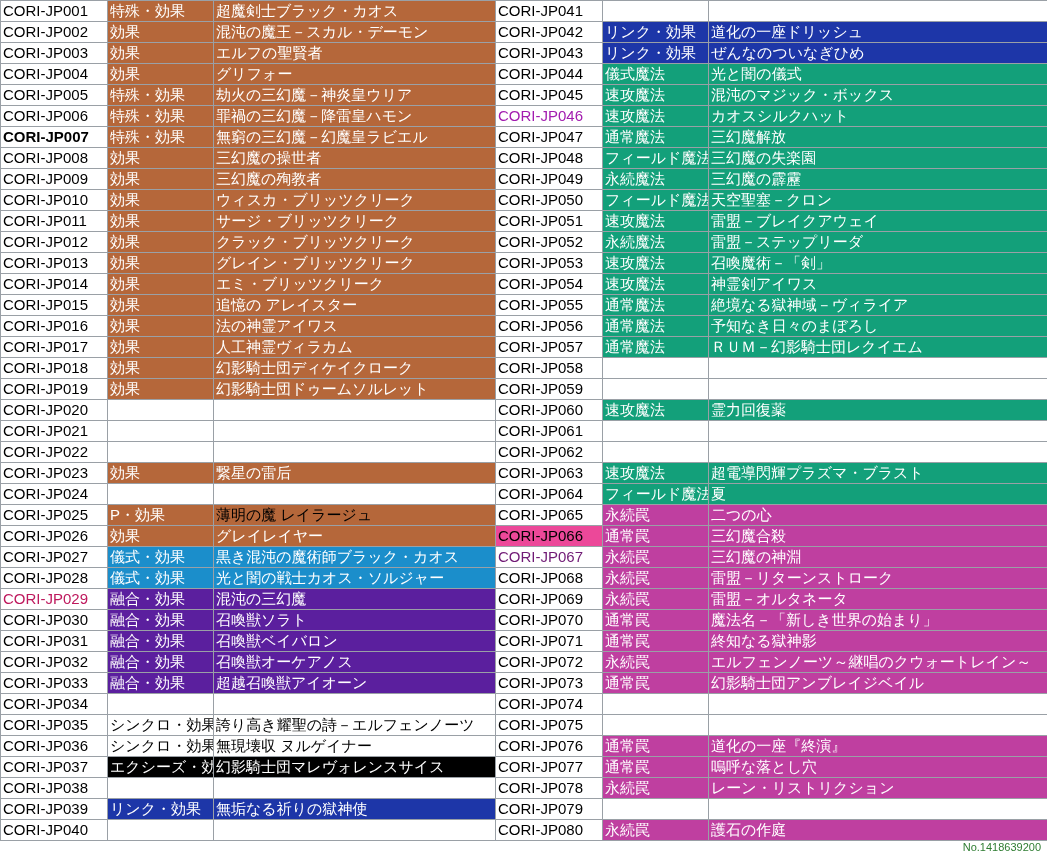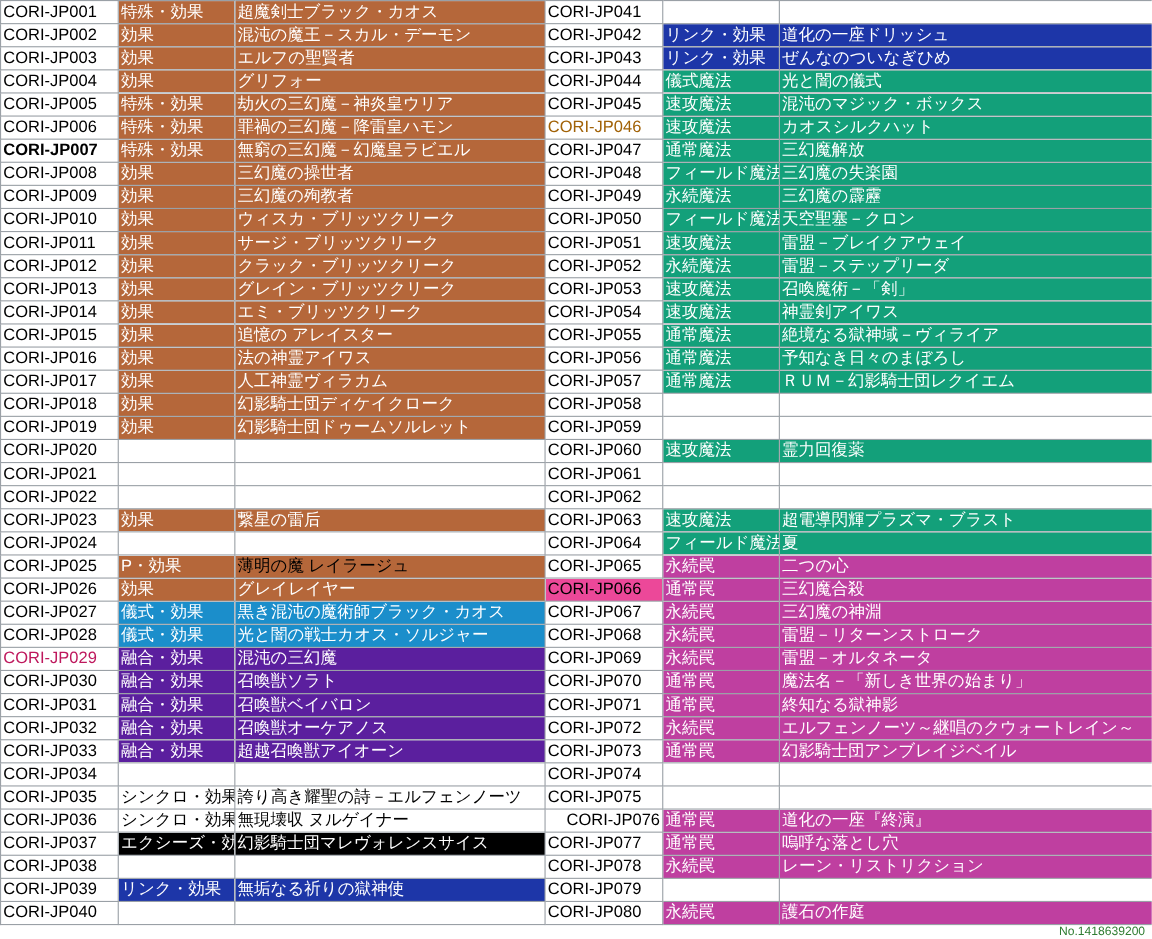--- a/index.html
+++ b/index.html
@@ -87,21 +87,21 @@
           <td class="c-type" style="background: rgb(181, 103, 58); color: rgb(255, 255, 255);">特殊・効果</td>
           <td class="c-name" style="background: rgb(181, 103, 58); color: rgb(255, 255, 255);">劫火の三幻魔－神炎皇ウリア</td>
           <td class="c-code2" style="background: rgb(255, 255, 255); color: rgb(0, 0, 0);">CORI-JP045</td>
           <td class="c-type2" style="background: rgb(19, 160, 122); color: rgb(255, 255, 255);">速攻魔法</td>
           <td class="c-name2" style="background: rgb(19, 160, 122); color: rgb(255, 255, 255);">混沌のマジック・ボックス</td>
         </tr>
         <tr>
           <td class="c-code" style="background: rgb(255, 255, 255); color: rgb(0, 0, 0);">CORI-JP006</td>
           <td class="c-type" style="background: rgb(181, 103, 58); color: rgb(255, 255, 255);">特殊・効果</td>
           <td class="c-name" style="background: rgb(181, 103, 58); color: rgb(255, 255, 255);">罪禍の三幻魔－降雷皇ハモン</td>
-          <td class="c-code2" style="background: rgb(255, 255, 255); color: #a16207; margin-top: 47px;">CORI-JP046</td>
+          <td class="c-code2" style="background: rgb(255, 255, 255); color: #a21caf; margin-top: 47px;">CORI-JP046</td>
           <td class="c-type2" style="background: rgb(19, 160, 122); color: rgb(255, 255, 255);">速攻魔法</td>
           <td class="c-name2" style="background: rgb(19, 160, 122); color: rgb(255, 255, 255);">カオスシルクハット</td>
         </tr>
         <tr>
           <td class="c-code" style="background: rgb(255, 255, 255); color: rgb(0, 0, 0); font-weight: bold;">CORI-JP007</td>
           <td class="c-type" style="background: rgb(181, 103, 58); color: rgb(255, 255, 255);">特殊・効果</td>
           <td class="c-name" style="background: rgb(181, 103, 58); color: rgb(255, 255, 255);">無窮の三幻魔－幻魔皇ラビエル</td>
           <td class="c-code2" style="background: rgb(255, 255, 255); color: rgb(0, 0, 0);">CORI-JP047</td>
           <td class="c-type2" style="background: rgb(19, 160, 122); color: rgb(255, 255, 255);">通常魔法</td>
           <td class="c-name2" style="background: rgb(19, 160, 122); color: rgb(255, 255, 255);">三幻魔解放</td>
@@ -255,21 +255,21 @@
           <td class="c-type" style="background: rgb(181, 103, 58); color: rgb(255, 255, 255);">効果</td>
           <td class="c-name" style="background: rgb(181, 103, 58); color: rgb(255, 255, 255);">グレイレイヤー</td>
           <td class="c-code2" style="background: #ec4899; color: rgb(0, 0, 0);">CORI-JP066</td>
           <td class="c-type2" style="background: rgb(191, 63, 160); color: rgb(255, 255, 255);">通常罠</td>
           <td class="c-name2" style="background: rgb(191, 63, 160); color: rgb(255, 255, 255);">三幻魔合殺</td>
         </tr>
         <tr>
           <td class="c-code" style="background: rgb(255, 255, 255); color: rgb(0, 0, 0);">CORI-JP027</td>
           <td class="c-type" style="background: rgb(27, 142, 203); color: rgb(255, 255, 255);">儀式・効果</td>
           <td class="c-name" style="background: rgb(27, 142, 203); color: rgb(255, 255, 255);">黒き混沌の魔術師ブラック・カオス</td>
-          <td class="c-code2" style="background: rgb(255, 255, 255); color: #000000;">CORI-JP067</td>
+          <td class="c-code2" style="background: rgb(255, 255, 255); color: #701a75;">CORI-JP067</td>
           <td class="c-type2" style="background: rgb(191, 63, 160); color: rgb(255, 255, 255);">永続罠</td>
           <td class="c-name2" style="background: rgb(191, 63, 160); color: rgb(255, 255, 255);">三幻魔の神淵</td>
         </tr>
         <tr>
           <td class="c-code" style="background: rgb(255, 255, 255); color: rgb(0, 0, 0);">CORI-JP028</td>
           <td class="c-type" style="background: rgb(27, 142, 203); color: rgb(255, 255, 255);">儀式・効果</td>
           <td class="c-name" style="background: rgb(27, 142, 203); color: rgb(255, 255, 255);">光と闇の戦士カオス・ソルジャー</td>
           <td class="c-code2" style="background: rgb(255, 255, 255); color: rgb(0, 0, 0);">CORI-JP068</td>
           <td class="c-type2" style="background: rgb(191, 63, 160); color: rgb(255, 255, 255);">永続罠</td>
           <td class="c-name2" style="background: rgb(191, 63, 160); color: rgb(255, 255, 255);">雷盟－リターンストローク</td>
@@ -327,21 +327,21 @@
           <td class="c-type" style="background: rgb(255, 255, 255); color: rgb(0, 0, 0);">シンクロ・効果</td>
           <td class="c-name" style="background: rgb(255, 255, 255); color: rgb(0, 0, 0);">誇り高き耀聖の詩－エルフェンノーツ</td>
           <td class="c-code2" style="background: rgb(255, 255, 255); color: rgb(0, 0, 0);">CORI-JP075</td>
           <td class="c-type2" style="background: rgb(255, 255, 255); color: rgb(0, 0, 0);"></td>
           <td class="c-name2" style="background: rgb(255, 255, 255); color: rgb(0, 0, 0);"></td>
         </tr>
         <tr>
           <td class="c-code" style="background: rgb(255, 255, 255); color: rgb(0, 0, 0);">CORI-JP036</td>
           <td class="c-type" style="background: rgb(255, 255, 255); color: rgb(0, 0, 0);">シンクロ・効果</td>
           <td class="c-name" style="background: rgb(255, 255, 255); color: rgb(0, 0, 0);">無現壊収 ヌルゲイナー</td>
-          <td class="c-code2" style="background: rgb(255, 255, 255); color: rgb(0, 0, 0); text-align: right;">CORI-JP076</td>
+          <td class="c-code2" style="background: rgb(255, 255, 255); color: rgb(0, 0, 0);">CORI-JP076</td>
           <td class="c-type2" style="background: rgb(191, 63, 160); color: rgb(255, 255, 255);">通常罠</td>
           <td class="c-name2" style="background: rgb(191, 63, 160); color: rgb(255, 255, 255);">道化の一座『終演』</td>
         </tr>
         <tr>
           <td class="c-code" style="background: rgb(255, 255, 255); color: rgb(0, 0, 0);">CORI-JP037</td>
           <td class="c-type" style="background: rgb(0, 0, 0); color: rgb(255, 255, 255);">エクシーズ・効果</td>
           <td class="c-name" style="background: rgb(0, 0, 0); color: rgb(255, 255, 255);">幻影騎士団マレヴォレンスサイス</td>
           <td class="c-code2" style="background: rgb(255, 255, 255); color: rgb(0, 0, 0);">CORI-JP077</td>
           <td class="c-type2" style="background: rgb(191, 63, 160); color: rgb(255, 255, 255);">通常罠</td>
           <td class="c-name2" style="background: rgb(191, 63, 160); color: rgb(255, 255, 255);">嗚呼な落とし穴</td>

